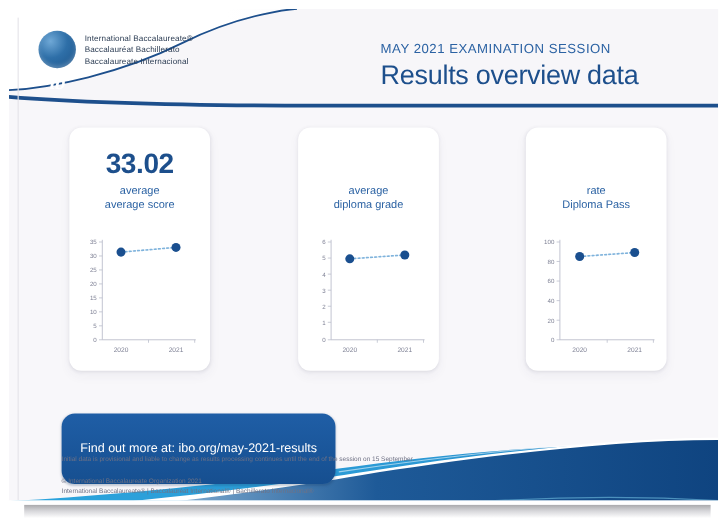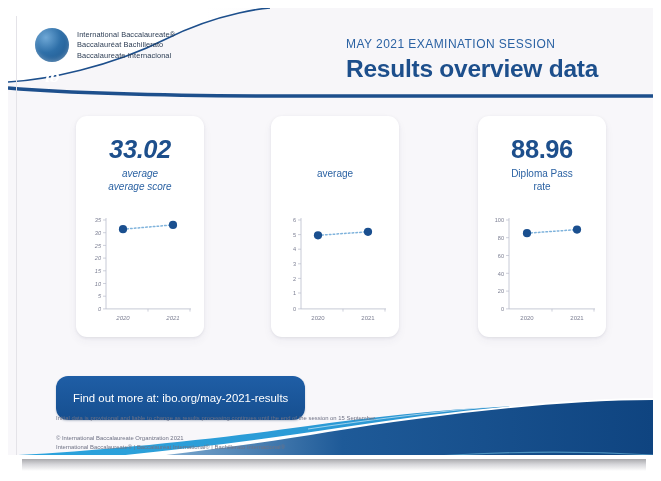--- a/index.html
+++ b/index.html
@@ -30,42 +30,42 @@
     background:radial-gradient(circle at 32% 28%, #6fa8d6 0%, #2e6fa8 45%, #1d5389 100%);
     box-shadow:inset 0 -2px 4px rgba(255,255,255,.25);}
   .logo-badge .ib-text{position:absolute;left:0;top:0;width:34px;height:34px;
     display:flex;align-items:center;justify-content:center;
     color:#ffffff;font-family:"Liberation Serif",serif;font-size:19px;font-style:italic;
     font-weight:bold;letter-spacing:-.5px;padding-bottom:2px;box-sizing:border-box;margin-top:32px;}
   .logo-lines{display:flex;flex-direction:column;gap:1px;}
   .logo-lines span{font-size:7.4px;color:#2a3b52;line-height:9.2px;letter-spacing:.1px;white-space:nowrap;}
 
   .head-kicker{position:absolute;left:338px;top:29px;font-size:12px;color:#2b62a3;letter-spacing:.45px;}
-  .head-title{position:absolute;left:338px;top:47px;font-size:24.5px;color:#1d4f8c;font-weight:bold;letter-spacing:-.25px;}
+  .head-title{position:absolute;left:338px;top:47px;font-size:24.5px;color:#1d4f8c;font-weight:normal;letter-spacing:-.25px;}
 
   
   .card{position:absolute;top:108px;width:128px;height:221px;background:#ffffff;border-radius:11px;
     box-shadow:0 1px 3px rgba(60,60,90,.10), 0 4px 10px rgba(60,60,90,.05);}
-  #card-0{left:68px;font-style:italic;}
+  #card-0{left:55px;}
   #card-1{left:263px;}
   #card-2{left:470px;}
   .card .big-num{position:absolute;left:0;top:19px;width:100%;text-align:center;
     font-size:25.5px;font-weight:bold;color:#1d4f8c;letter-spacing:-.4px;}
   .card .caption{position:absolute;left:0;top:51px;width:100%;text-align:center;
     font-size:10px;color:#2b62a3;line-height:13.4px;}
   .card .plot{position:absolute;left:3px;top:94px;width:122px;height:118px;}
 
   .plot svg{display:block;}
   .tick-lbl{font-family:"Liberation Sans",sans-serif;font-size:5.6px;fill:#7c7f93;}
   .xtick-lbl{font-family:"Liberation Sans",sans-serif;font-size:6px;fill:#7c7f93;}
 
   
   .cta{position:absolute;left:48px;top:368px;height:40px;border-radius:12px;
     background:linear-gradient(180deg,#1f5ea6 0%,#164f90 100%);
-    color:#ffffff;font-size:11.4px;display:flex;align-items:center;padding:2px 17px;
+    color:#ffffff;font-size:11.4px;display:flex;align-items:center;padding:12px 17px;
     box-shadow:0 1px 2px rgba(20,50,90,.25);white-space:nowrap;}
 
   
   .footnote{position:absolute;left:48px;top:406px;width:420px;font-size:5.9px;color:#6f7285;line-height:9px;}
   .copy{position:absolute;left:48px;top:426px;width:420px;font-size:5.9px;color:#6f7285;line-height:9.4px;}
   .copy .line2 span{white-space:nowrap;}
 
   
   .waves{position:absolute;left:0;top:352px;width:645px;height:103px;overflow:hidden;pointer-events:none;}
   .waves svg{position:absolute;right:0;bottom:0;}
@@ -137,20 +137,21 @@
           <circle cx="94" cy="14.9" r="4.1" fill="#1a4f8f"></circle>
           <text class="xtick-lbl" x="44" y="110" text-anchor="middle">2020</text>
           <text class="xtick-lbl" x="94" y="110" text-anchor="middle">2021</text>
         </svg>
       </div>
     </div>
 
     <div class="card" id="card-1">
       <div class="caption">
         <div>average</div>
+        <div>diploma grade</div>
       </div>
       <div class="plot">
         <svg width="122" height="118" viewBox="0 0 122 118">
           <g>
             <text class="tick-lbl" x="22" y="12.2" text-anchor="end">6</text>
             <text class="tick-lbl" x="22" y="26.8" text-anchor="end">5</text>
             <text class="tick-lbl" x="22" y="41.4" text-anchor="end">4</text>
             <text class="tick-lbl" x="22" y="56.0" text-anchor="end">3</text>
             <text class="tick-lbl" x="22" y="70.6" text-anchor="end">2</text>
             <text class="tick-lbl" x="22" y="85.2" text-anchor="end">1</text>
@@ -172,24 +173,23 @@
           <line x1="44" y1="25.3" x2="94" y2="21.8" stroke="#7fb3dc" stroke-width="1.5" stroke-dasharray="1.6 2.2" stroke-linecap="round"></line>
           <circle cx="44" cy="25.3" r="4.1" fill="#1a4f8f"></circle>
           <circle cx="94" cy="21.8" r="4.1" fill="#1a4f8f"></circle>
           <text class="xtick-lbl" x="44" y="110" text-anchor="middle">2020</text>
           <text class="xtick-lbl" x="94" y="110" text-anchor="middle">2021</text>
         </svg>
       </div>
     </div>
 
     <div class="card" id="card-2">
-      <div class="big-num">88.96</div>
       <div class="caption">
+        <div>rate</div>
         <div>Diploma Pass</div>
-        <div>rate</div>
       </div>
       <div class="plot">
         <svg width="122" height="118" viewBox="0 0 122 118">
           <g>
             <text class="tick-lbl" x="23" y="12.2" text-anchor="end">100</text>
             <text class="tick-lbl" x="23" y="29.9" text-anchor="end">80</text>
             <text class="tick-lbl" x="23" y="47.7" text-anchor="end">60</text>
             <text class="tick-lbl" x="23" y="65.5" text-anchor="end">40</text>
             <text class="tick-lbl" x="23" y="83.3" text-anchor="end">20</text>
             <text class="tick-lbl" x="23" y="101.1" text-anchor="end">0</text>

